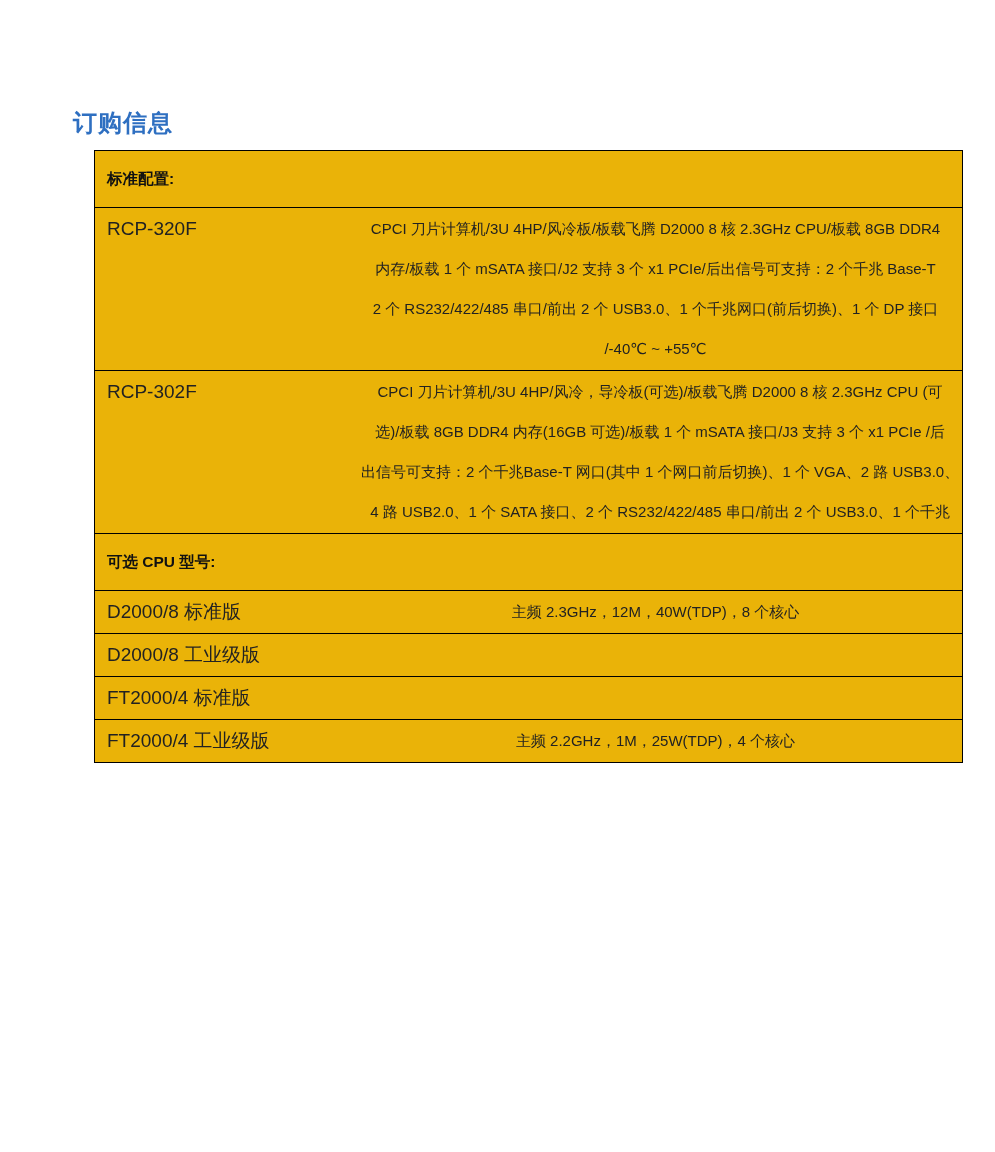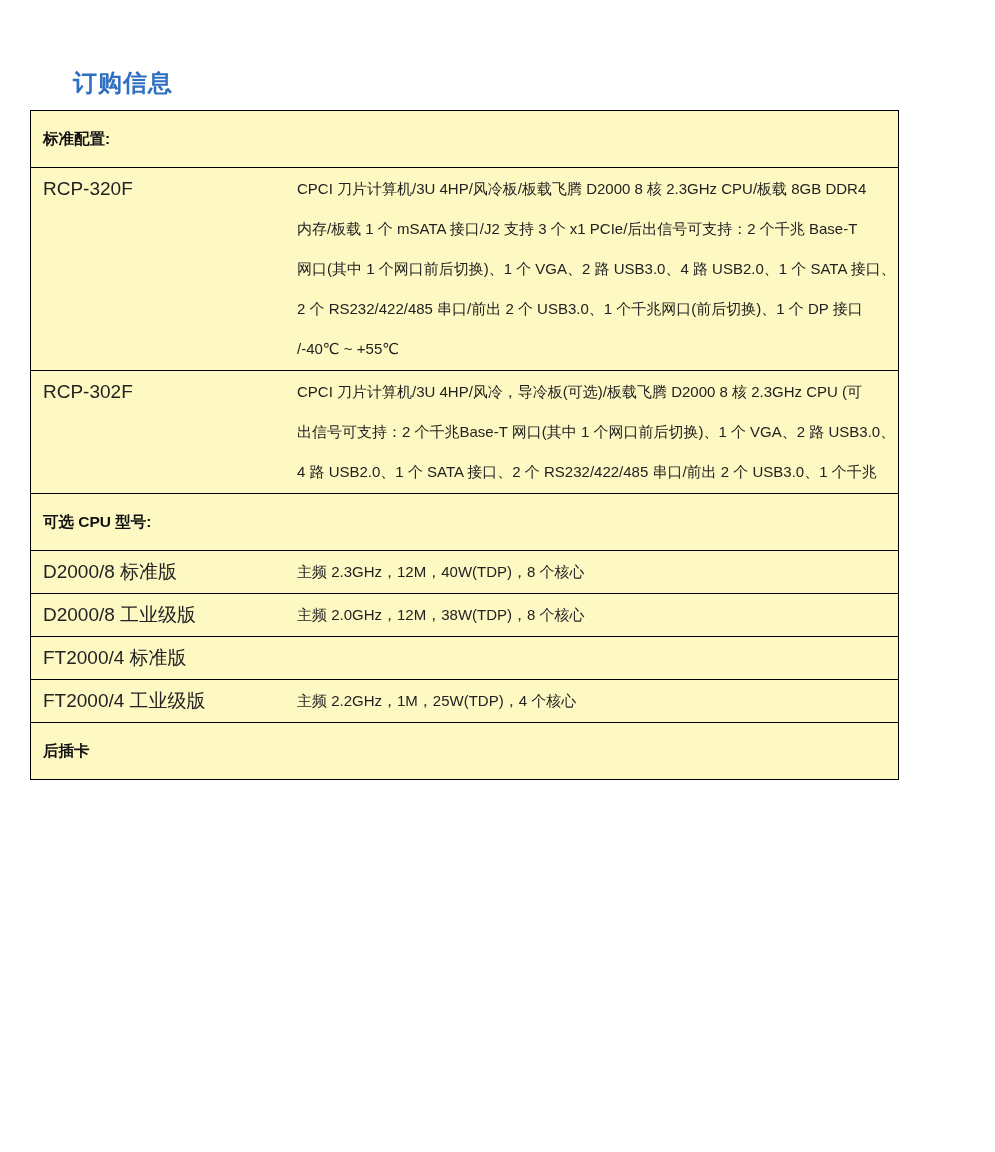--- a/index.html
+++ b/index.html
@@ -3,100 +3,94 @@
 <meta charset="utf-8">
 <style>
   * { box-sizing: border-box; margin: 0; padding: 0; }
   html, body { background: #ffffff; }
   body {
     width: 995px; height: 1152px;
     font-family: "Liberation Sans", "DejaVu Sans", sans-serif;
     color: #1a1a1a;
     overflow: hidden;
   }
-  .page { width: 995px; height: 1000px; background: #ffffff; padding-top: 68px; }
+  .page { width: 995px; height: 1000px; background: #ffffff; padding-top: 108px; }
   .title {
     margin: 0 0 12px 73px;
     font-size: 24px; line-height: 30px;
     font-weight: bold; letter-spacing: 1px;
   }
   .order-table {
-    margin-left: 30px;
+    margin-left: 94px;
     width: 869px;
     border: 1px solid #000;
-    background: #fef9c3;
+    background: #eab308;
   }
   .row { width: 100%; }
   .row + .row { border-top: 1px solid #000; }
   .row.section { padding: 8px 12px; }
   .section-label { font-size: 15.5px; font-weight: bold; line-height: 40px; color: #111; }
   .row.item { display: flex; align-items: stretch; padding: 1px 0; }
   .cell.model {
     width: 266px; flex: 0 0 266px;
     padding-left: 12px;
     font-size: 19px; line-height: 40px; color: #222;
   }
-  .cell.desc { flex: 1 1 auto; padding-right: 12px; }
+  .cell.desc { flex: 1 1 auto; padding-right: 12px; text-align: center; }
   .desc .line { font-size: 15px; line-height: 40px; color: #222; white-space: nowrap; }
 </style>
 </head>
 <body>
 
 <div class="page">
 
   <h1 class="title" style="color: rgb(46, 111, 193);">订购信息</h1>
 
   <div class="order-table">
 
     <div class="row section">
       <span class="section-label">标准配置:</span>
     </div>
     <div class="row item">
       <div class="cell model">RCP-320F</div>
       <div class="cell desc">
         <div class="line">CPCI 刀片计算机/3U 4HP/风冷板/板载飞腾 D2000 8 核 2.3GHz CPU/板载 8GB DDR4</div>
         <div class="line">内存/板载 1 个 mSATA 接口/J2 支持 3 个 x1 PCIe/后出信号可支持：2 个千兆 Base-T</div>
-        <div class="line">网口(其中 1 个网口前后切换)、1 个 VGA、2 路 USB3.0、4 路 USB2.0、1 个 SATA 接口、</div>
         <div class="line">2 个 RS232/422/485 串口/前出 2 个 USB3.0、1 个千兆网口(前后切换)、1 个 DP 接口</div>
         <div class="line">/-40℃ ~ +55℃</div>
       </div>
     </div>
 
     <div class="row item">
       <div class="cell model">RCP-302F</div>
       <div class="cell desc">
         <div class="line">CPCI 刀片计算机/3U 4HP/风冷，导冷板(可选)/板载飞腾 D2000 8 核 2.3GHz CPU (可</div>
+        <div class="line">选)/板载 8GB DDR4 内存(16GB 可选)/板载 1 个 mSATA 接口/J3 支持 3 个 x1 PCIe /后</div>
         <div class="line">出信号可支持：2 个千兆Base-T 网口(其中 1 个网口前后切换)、1 个 VGA、2 路 USB3.0、</div>
         <div class="line">4 路 USB2.0、1 个 SATA 接口、2 个 RS232/422/485 串口/前出 2 个 USB3.0、1 个千兆</div>
       </div>
     </div>
 
     <div class="row section">
       <span class="section-label">可选 CPU 型号:</span>
     </div>
     <div class="row item">
       <div class="cell model">D2000/8 标准版</div>
       <div class="cell desc">
         <div class="line">主频 2.3GHz，12M，40W(TDP)，8 个核心</div>
       </div>
     </div>
     <div class="row item">
       <div class="cell model">D2000/8 工业级版</div>
-      <div class="cell desc">
-        <div class="line">主频 2.0GHz，12M，38W(TDP)，8 个核心</div>
-      </div>
     </div>
     <div class="row item">
       <div class="cell model">FT2000/4 标准版</div>
     </div>
     <div class="row item">
       <div class="cell model">FT2000/4 工业级版</div>
       <div class="cell desc">
         <div class="line">主频 2.2GHz，1M，25W(TDP)，4 个核心</div>
       </div>
     </div>
 
-    <div class="row section">
-      <span class="section-label">后插卡</span>
-    </div>
 
   </div>
 </div>
 
 </body></html>

